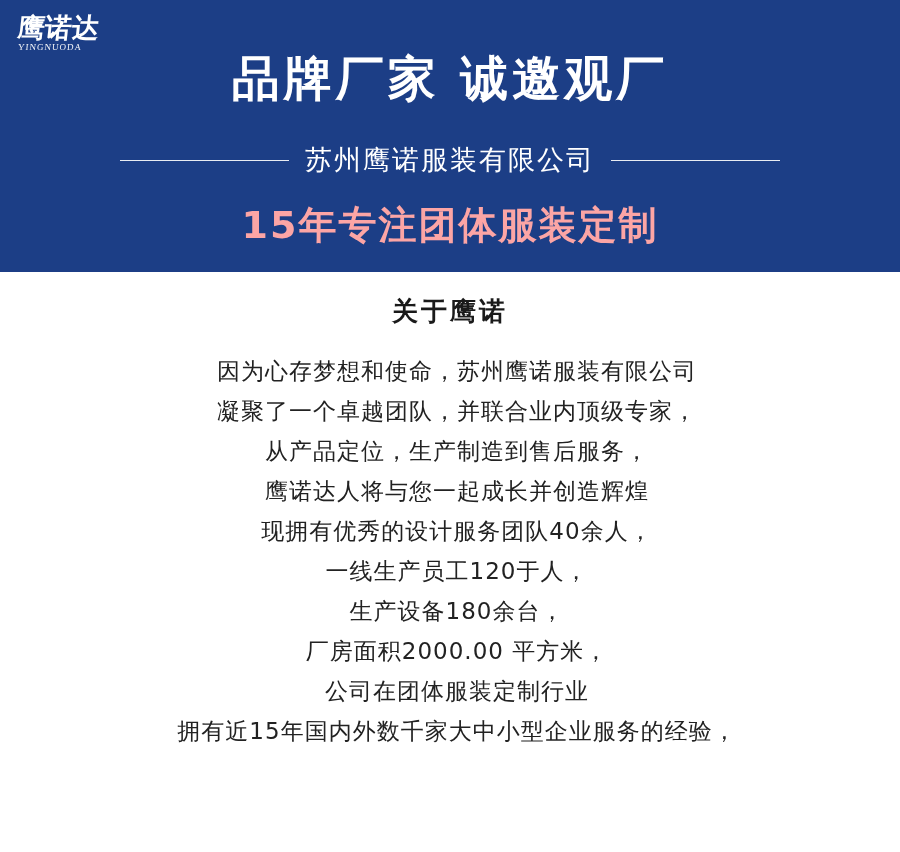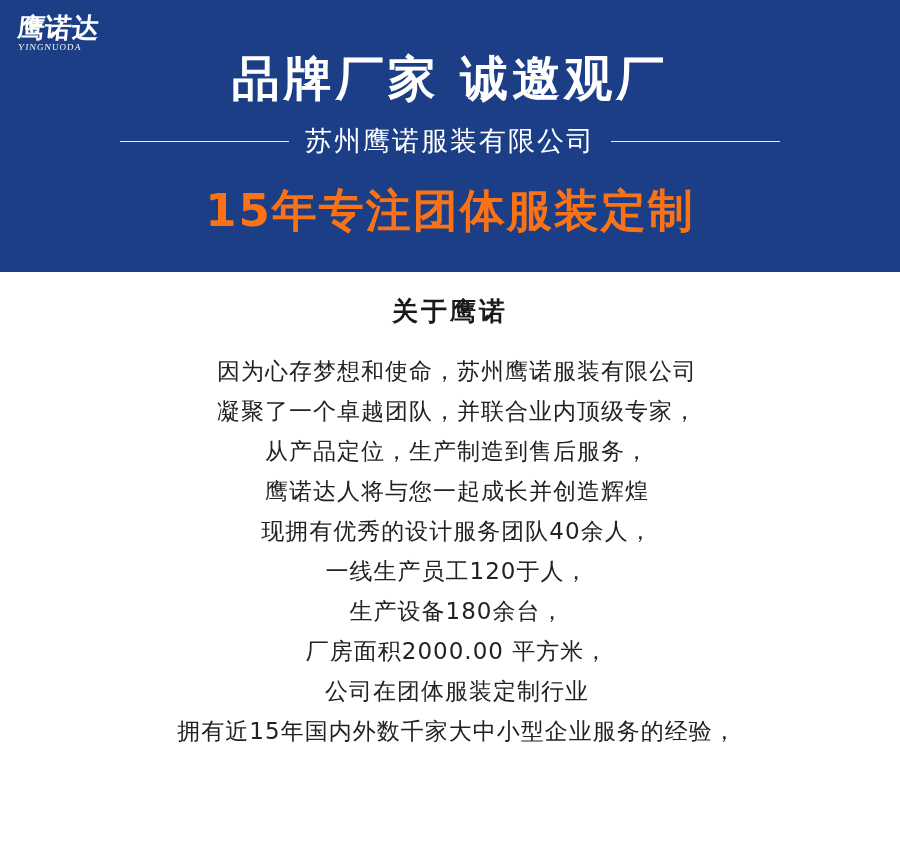--- a/index.html
+++ b/index.html
@@ -79,41 +79,41 @@
     letter-spacing: 4px;
     line-height: 1.15;
     text-align: center;
     white-space: nowrap;
   }
   .divider-row {
     display: flex;
     align-items: center;
     justify-content: center;
     width: 660px;
-    margin-top: 17px;
+    margin-top: 36px;
   }
   .divider-line {
     flex: 1 1 auto;
     height: 1px;
     background: #ffffff;
     opacity: 0.9;
   }
   .subtitle {
     color: #ffffff;
     font-family: "DejaVu Sans", sans-serif;
     font-size: 27px;
     font-weight: 400;
     letter-spacing: 2px;
     white-space: nowrap;
     padding: 0 16px;
   }
   .tagline {
-    color: #f97316;
+    color: #fca5a5;
     font-family: "DejaVu Sans", sans-serif;
-    font-size: 45px;
+    font-size: 38px;
     font-weight: 700;
     letter-spacing: 2px;
     margin-top: 22px;
     white-space: nowrap;
     text-align: center;
   }
 
   
   .content {
     width: 900px;

